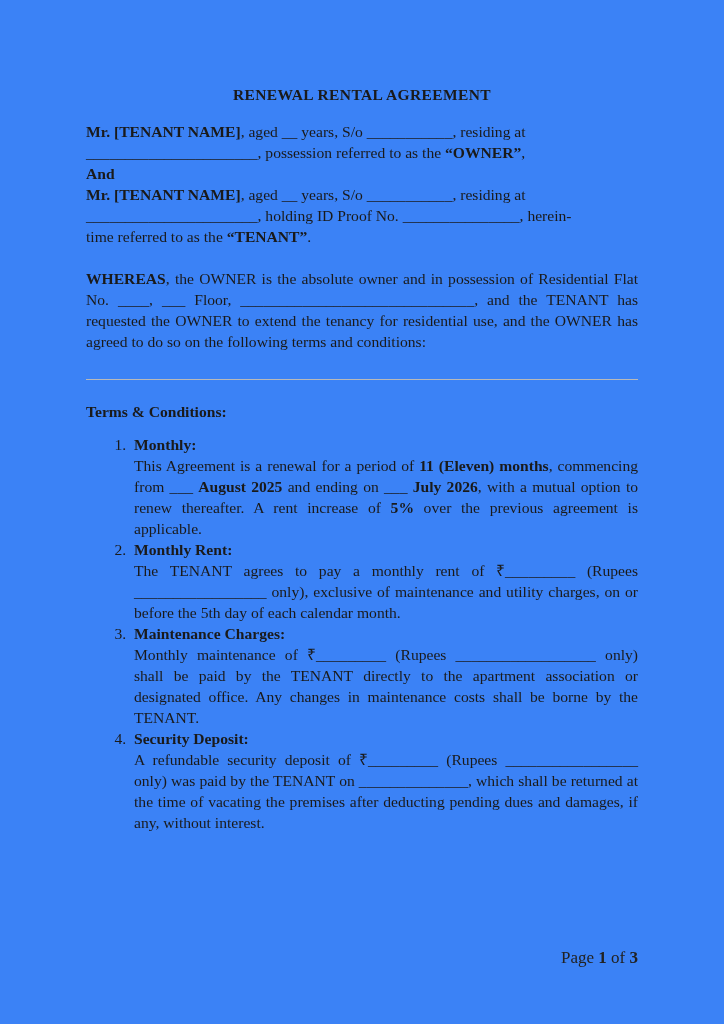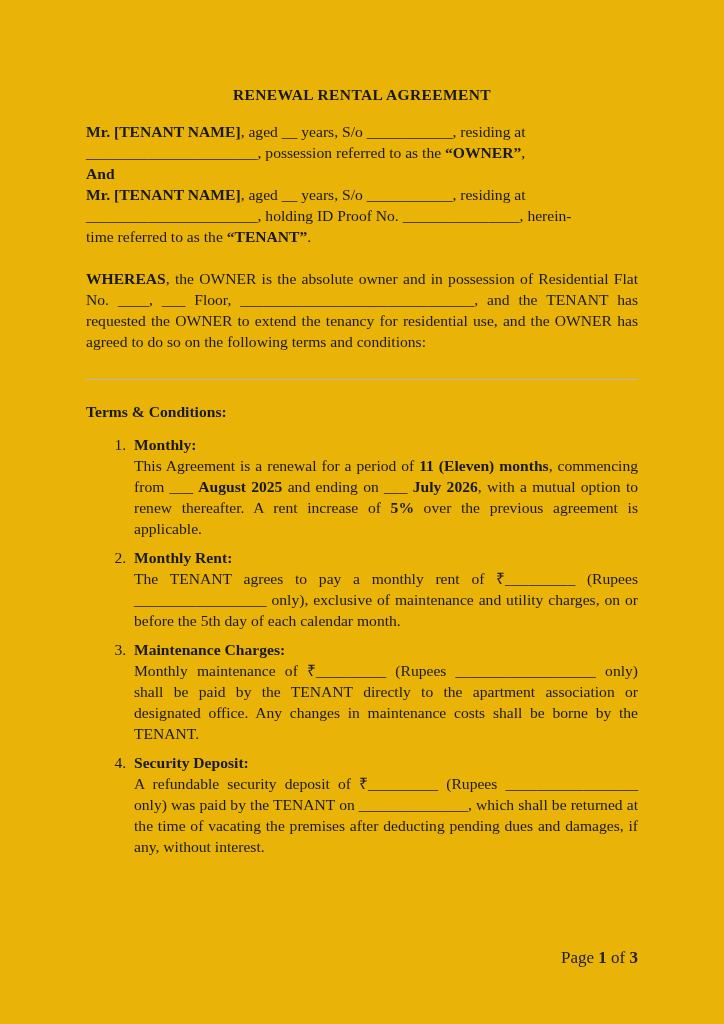--- a/index.html
+++ b/index.html
@@ -4,21 +4,21 @@
 <style>
   html, body {
     margin: 0;
     padding: 0;
     background: #ffffff;
   }
   .page {
     position: relative;
     width: 724px;
     height: 1024px;
-    background: #eab308;
+    background: #3b82f6;
     font-family: "Liberation Serif", "DejaVu Serif", serif;
     color: #1a1a1a;
     overflow: hidden;
     box-sizing: border-box;
   }
   .content {
     position: absolute;
     left: 86px;
     top: 0;
     width: 552px;
@@ -56,21 +56,21 @@
   ol.terms {
     margin: 12px 0 0 0;
     padding-left: 44px;
     font-size: 15.6px;
     line-height: 21px;
   }
   ol.terms > li {
     margin: 0 0 0 0;
     padding-left: 4px;
   }
-  ol.terms > li + li { margin-top: 8px; }
+  ol.terms > li + li { margin-top: 0; }
   .term-title {
     font-weight: bold;
     display: block;
   }
   .term-body {
     display: block;
     text-align: justify;
     font-family: Liberation Serif, serif;
   }
   .footer {

